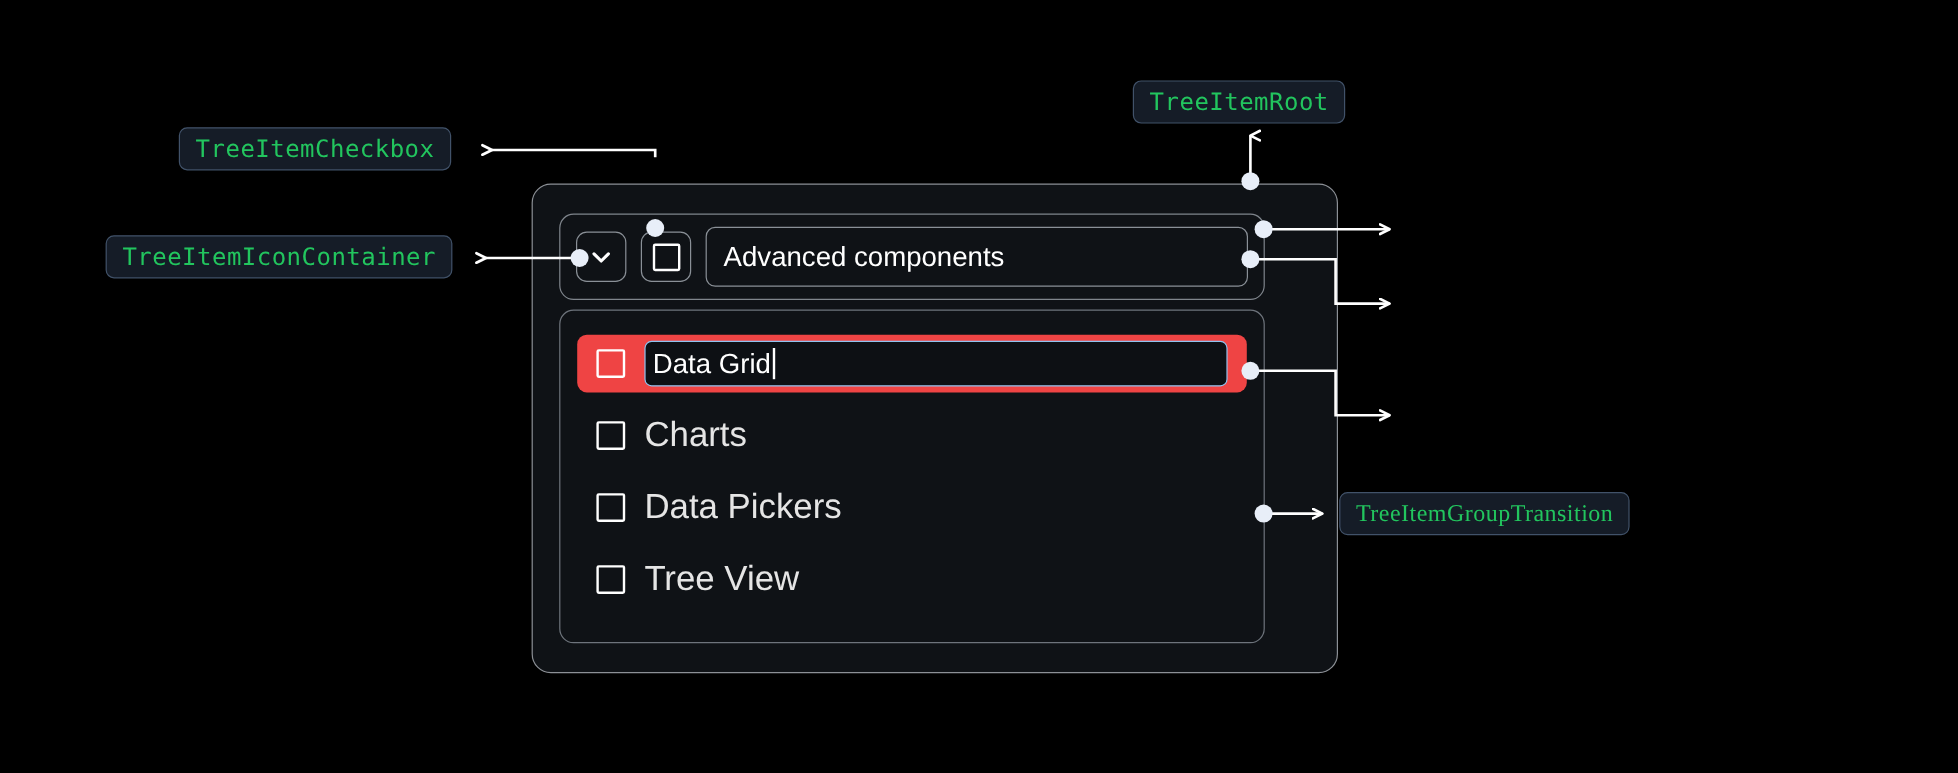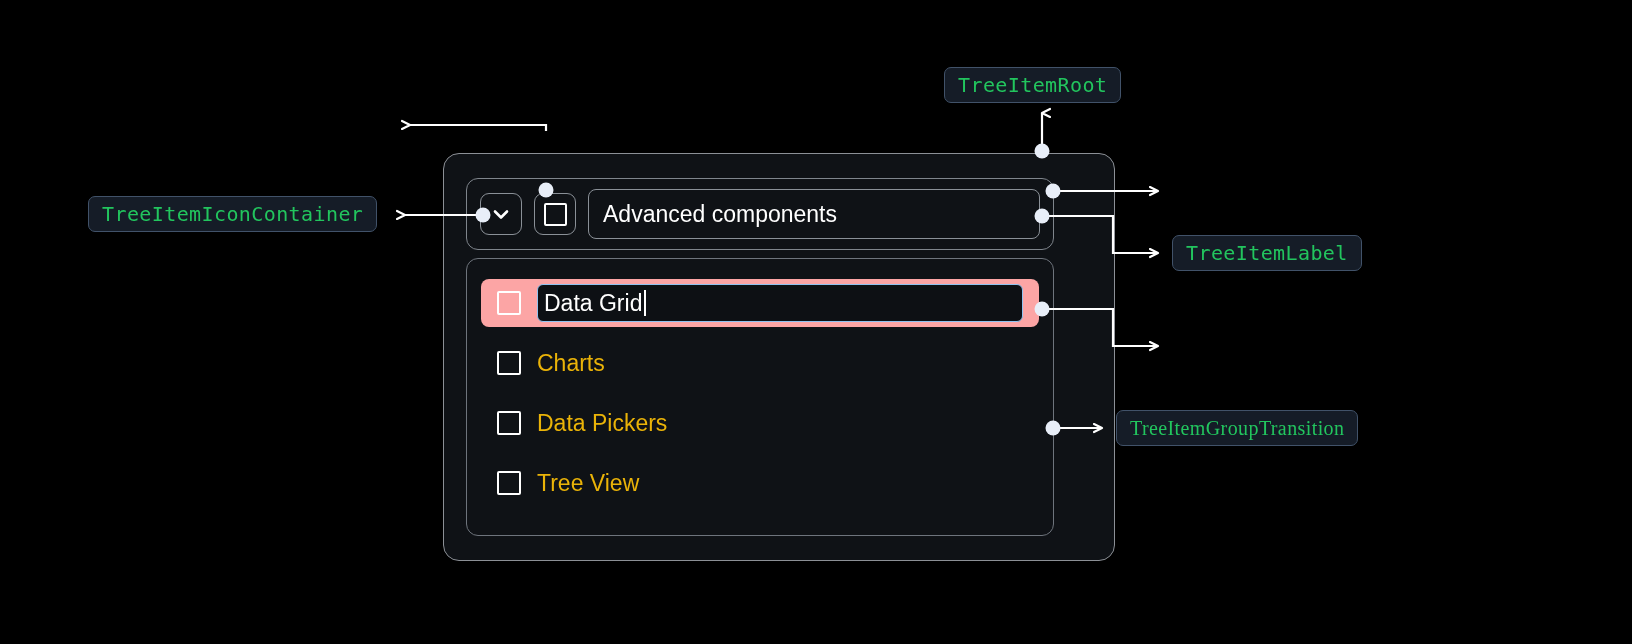--- a/index.html
+++ b/index.html
@@ -136,34 +136,34 @@
     box-sizing: border-box;
     height: 48px;
     margin: 0 14px 12px 14px;
     display: flex;
     align-items: center;
     gap: 16px;
     padding: 0 16px;
     border-radius: 8px;
   }
   .tree-row.selected {
-    background: #fca5a5;
+    background: #ef4444;
     justify-content: space-between;
   }
   .row-cb {
     width: 24px;
     height: 24px;
     box-sizing: border-box;
     border: 2.4px solid #ffffff;
     border-radius: 2px;
     flex: 0 0 auto;
   }
   .row-label {
-    color: #eab308;
-    font-size: 23px;
+    color: #e5e5e5;
+    font-size: 29px;
     white-space: nowrap;
   }
   .row-input {
     box-sizing: border-box;
     flex: 1 1 auto;
     height: 38px;
     background: #0d1014;
     border: 1.6px solid #8fc3f0;
     border-radius: 6px;
     display: flex;
@@ -180,27 +180,27 @@
     margin-left: 2px;
     vertical-align: middle;
   }
   .row-input .txt { white-space: nowrap; }
 </style>
 </head>
 <body>
 
 <div id="stage">
 
+  <div class="pill" style="left:149px; top:106px;">TreeItemCheckbox</div>
 
   <div class="pill" style="left:88px; top:196px;">TreeItemIconContainer</div>
 
   <div class="pill" style="left:944px; top:67px;">TreeItemRoot</div>
 
 
-  <div class="pill" style="left:1172px; top:235px;">TreeItemLabel</div>
 
 
   <div class="pill" style="left:1116px; top:410px;font-family:Liberation Serif, serif;">TreeItemGroupTransition</div>
 
   <div id="tree-root">
 
     <div id="tree-content">
       <div class="icon-container">
         <span>
           <svg width="24" height="24" viewBox="0 0 24 24" fill="none">

